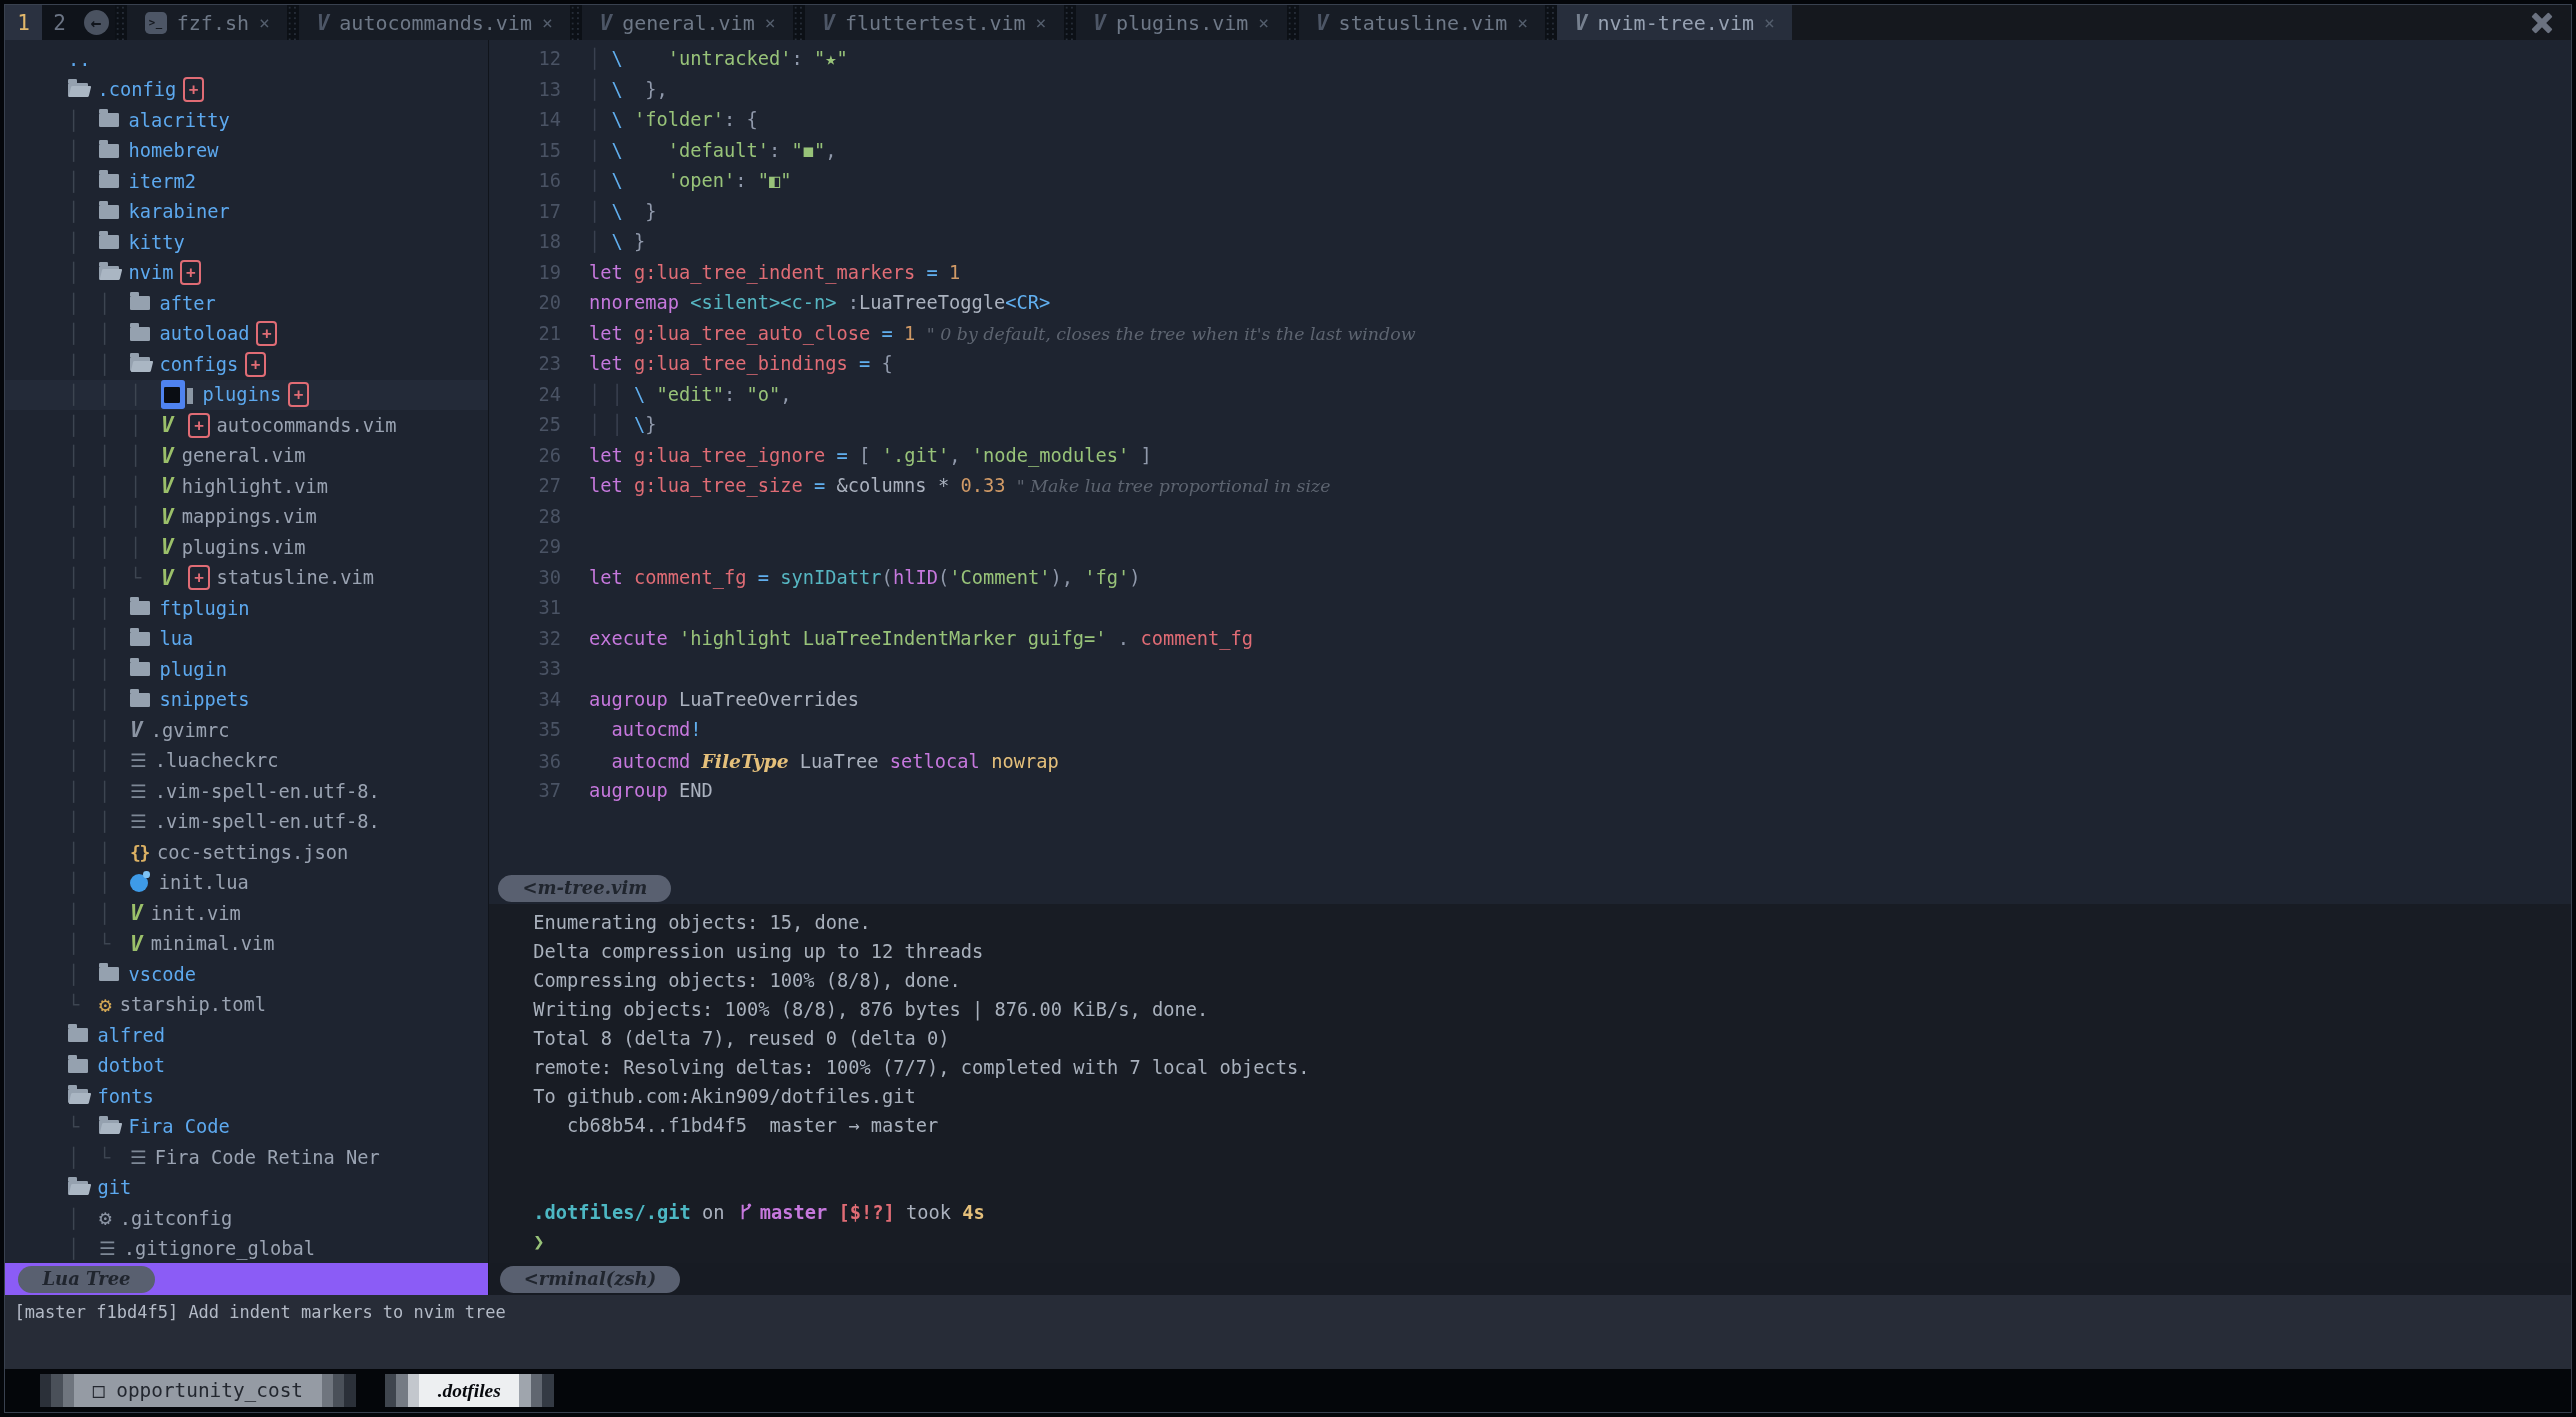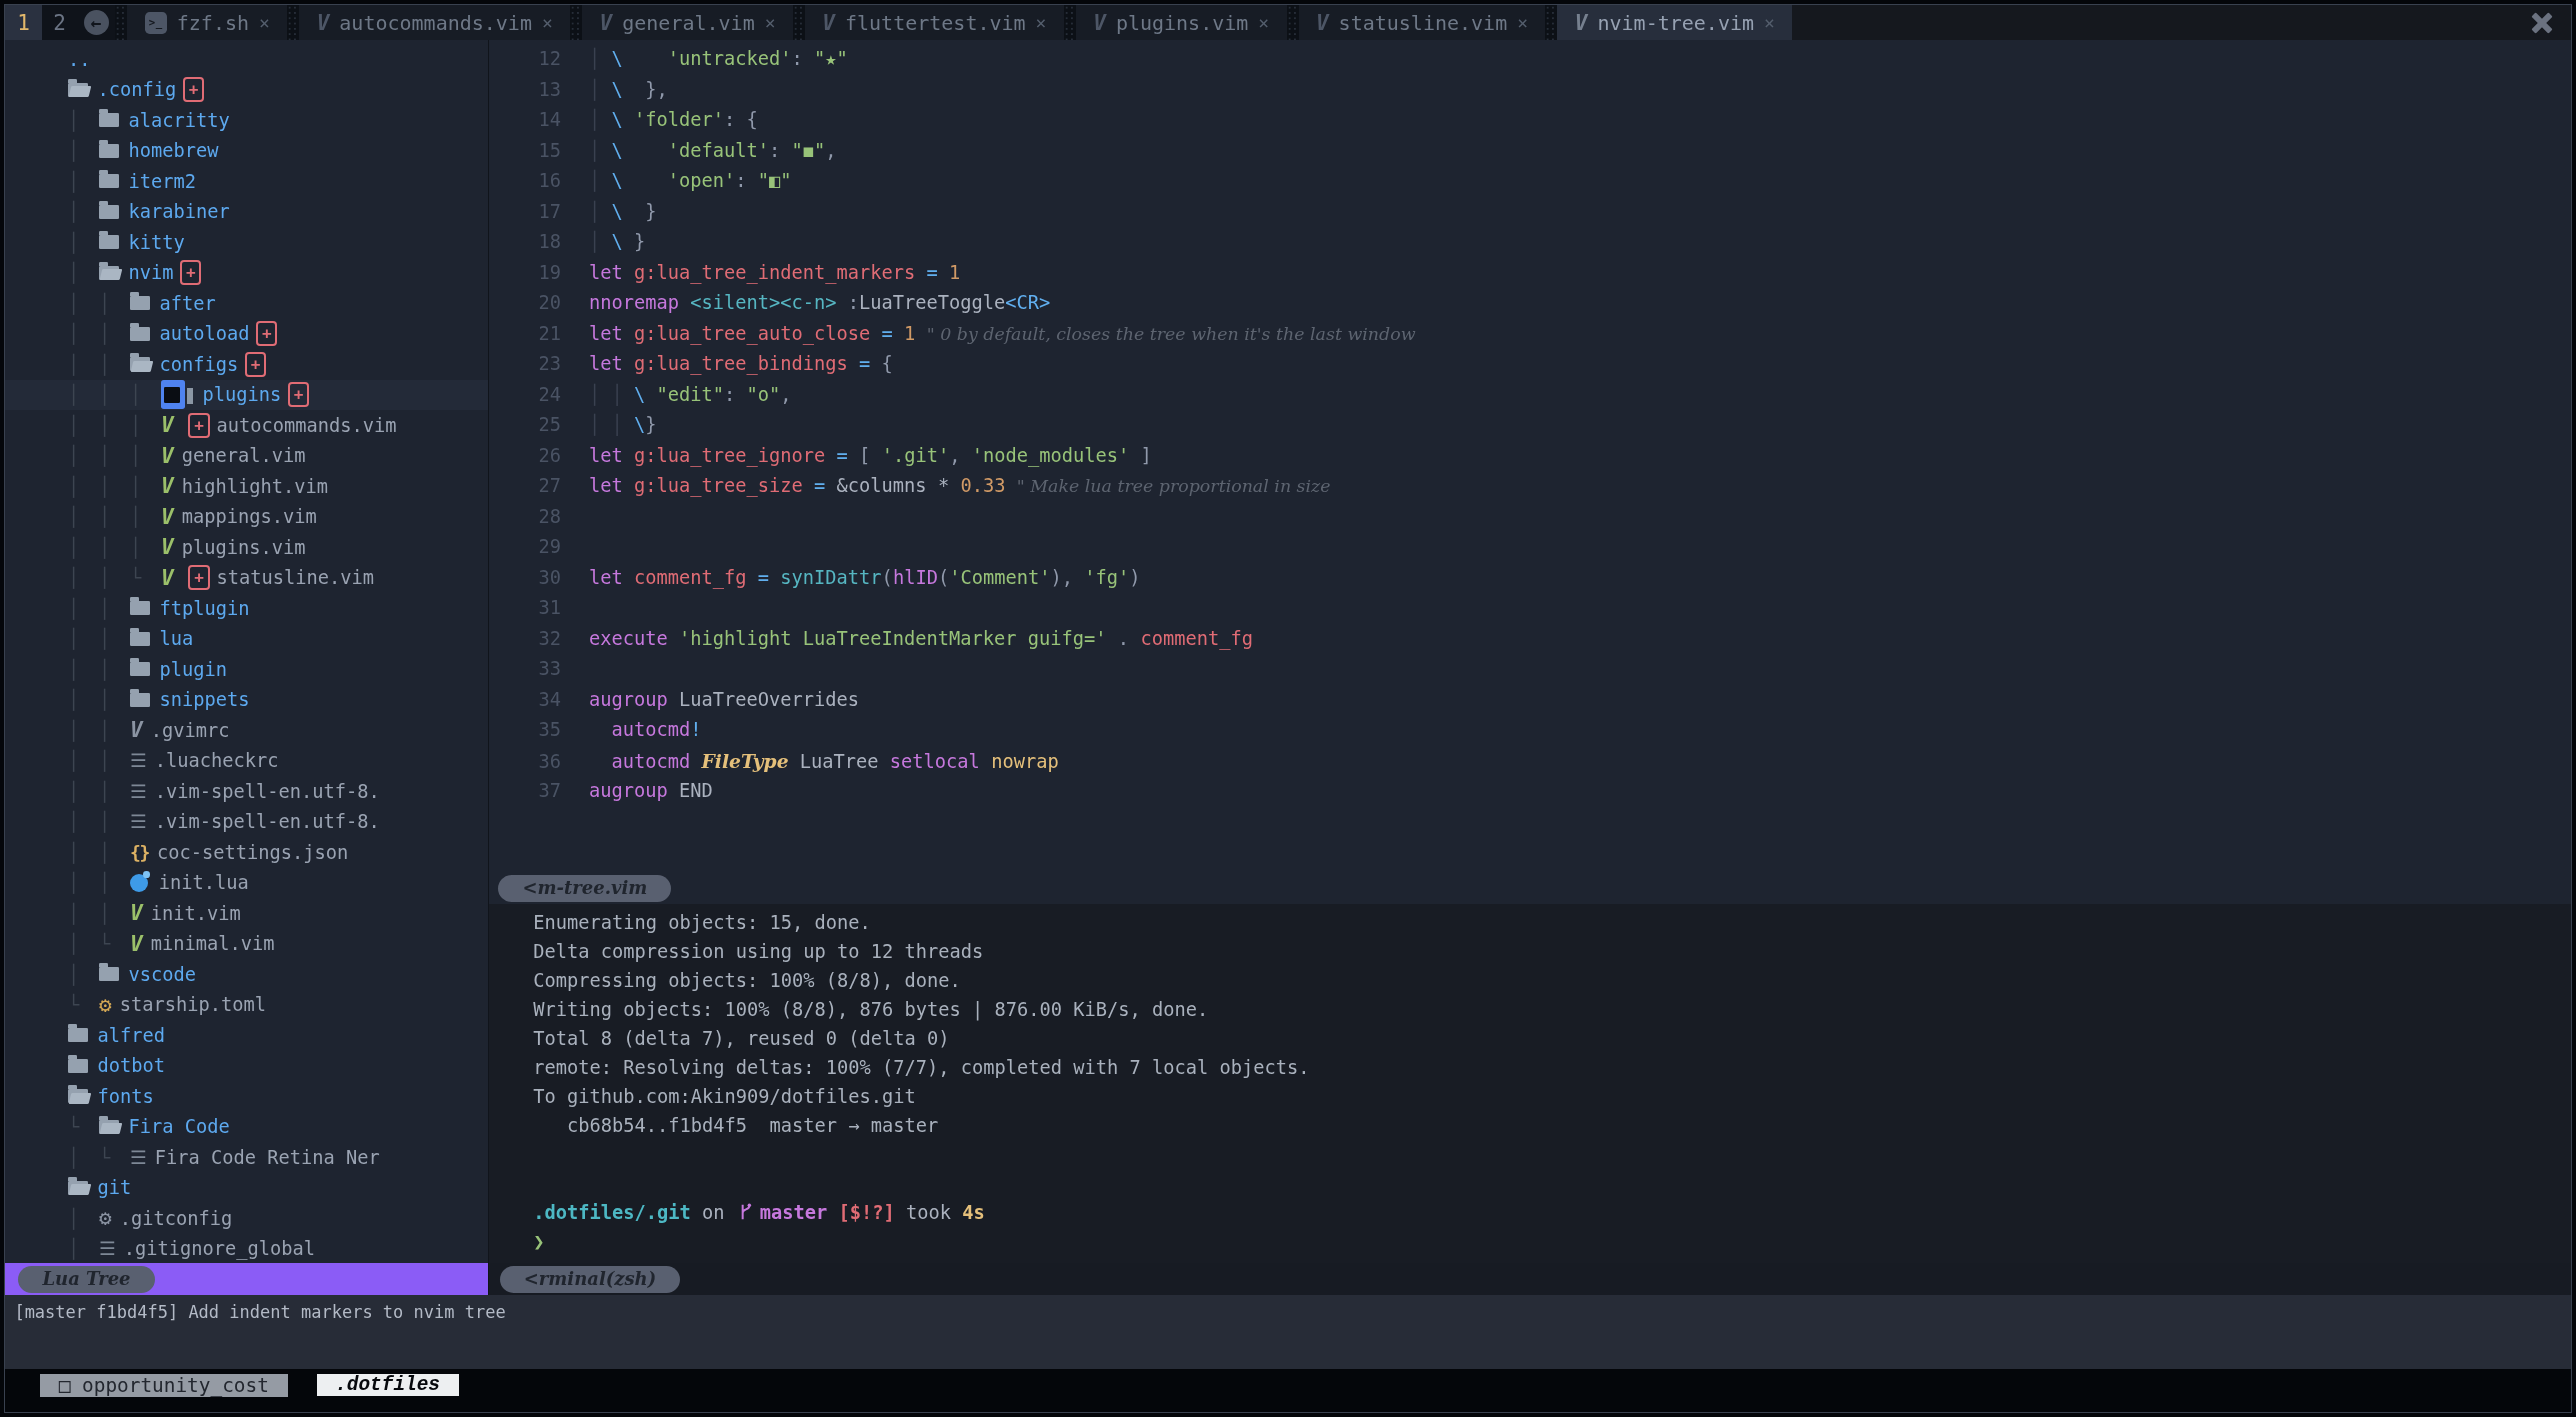--- a/index.html
+++ b/index.html
@@ -77,24 +77,24 @@
   .branchicon{display:inline-block;vertical-align:-2.7px;margin:0 5.3px 0 2.7px;}
 
   
   .statusrow{height:32px;flex:none;display:flex;}
   .statusleft{width:483px;flex:none;background:#8b5cf6;display:flex;align-items:center;border-right:1.3px solid #10141b;}
   .statusright{flex:1;background:#171b23;display:flex;align-items:center;}
   .statusleft .pill{margin-left:13.4px;}
   .statusright .pill{margin-left:10.7px;}
   .cmdline{height:67px;flex:none;background:#272c37;color:#b3bac6;font-size:17px;padding:6.7px 0 0 9.4px;white-space:pre;}
   .tmux{height:43px;flex:none;background:#04060a;display:flex;align-items:center;padding-left:35px;gap:29px;}
-  .titem{display:flex;height:33px;align-items:stretch;cursor:default;flex-direction:column;}
+  .titem{display:flex;height:33px;align-items:stretch;cursor:default;}
   .tseg{width:11.4px;flex:none;}
   .tmain{display:flex;align-items:center;padding:0 18.7px;font-size:19.4px;white-space:pre;}
-  .tmain.white{font-weight:bold;font-style:italic;font-family:Liberation Mono, monospace;}
+  .tmain.white{font-weight:bold;font-style:italic;font-family:Liberation Serif, serif;}
 </style>
 </head>
 <body>
 
 <div id="app">
 
   <div class="tabline">
     <div class="wnum1">1</div>
     <div class="wnum2">2</div>
     <div class="circlearrow">←</div>

